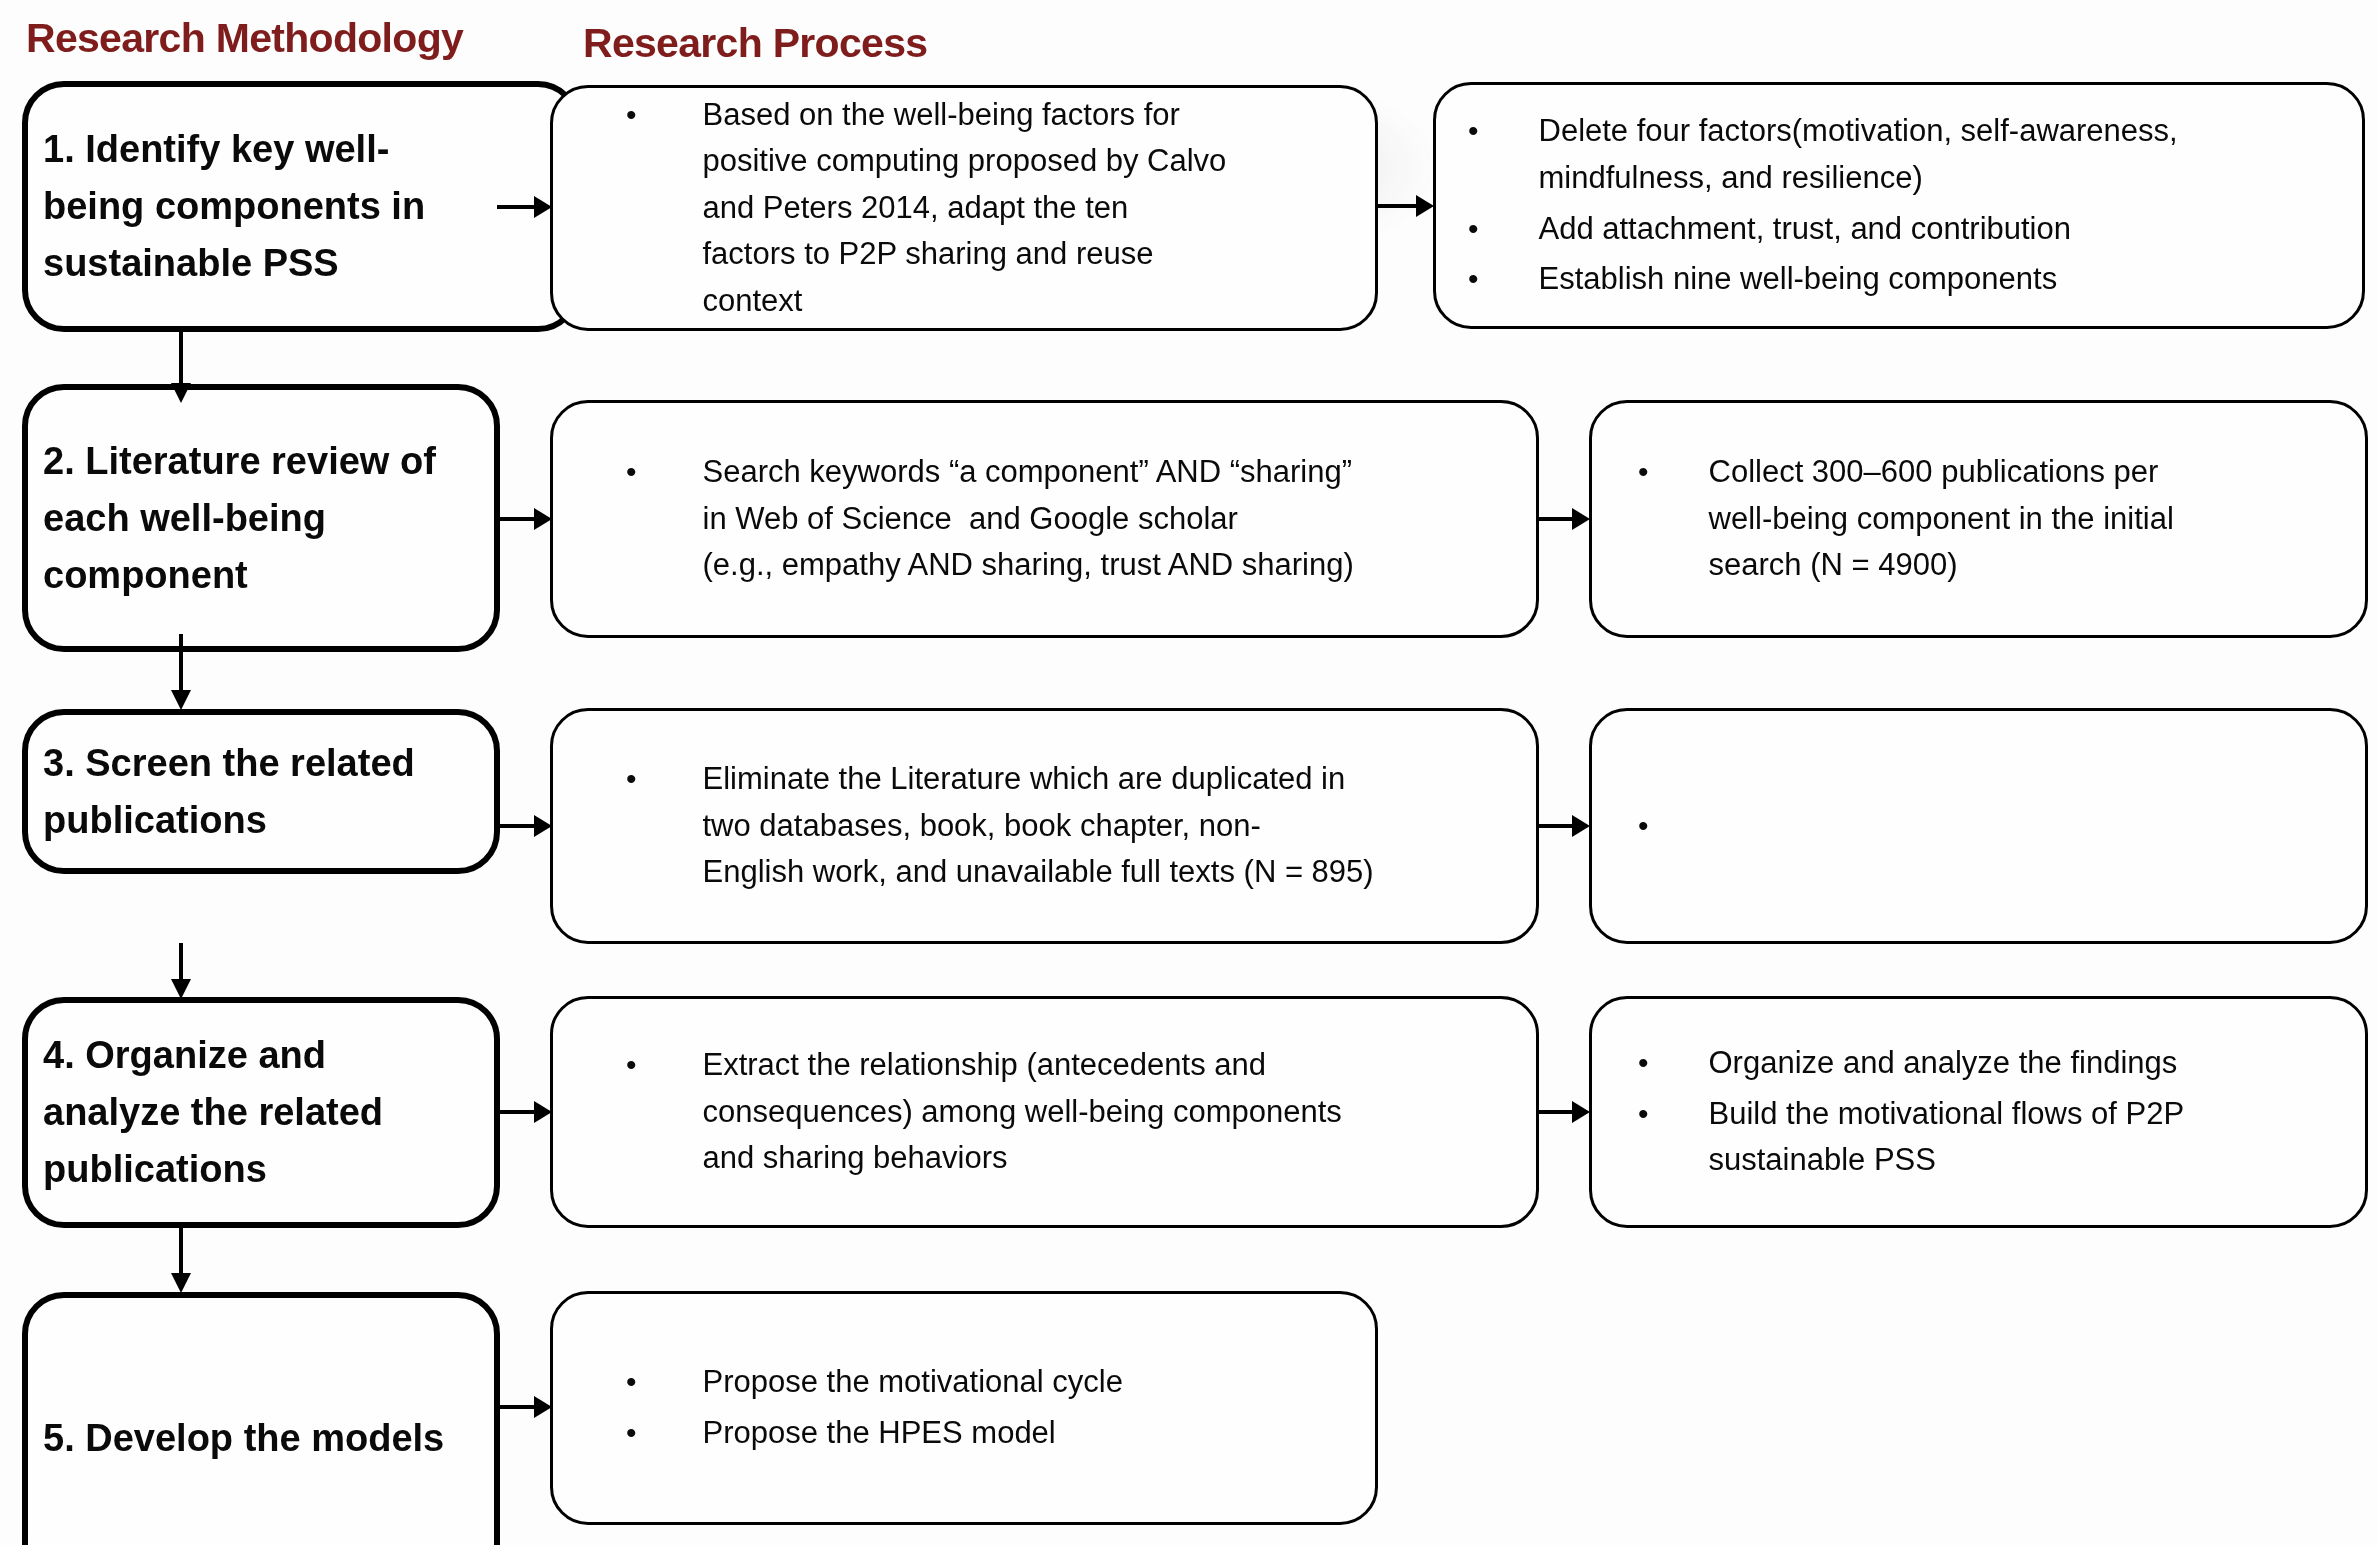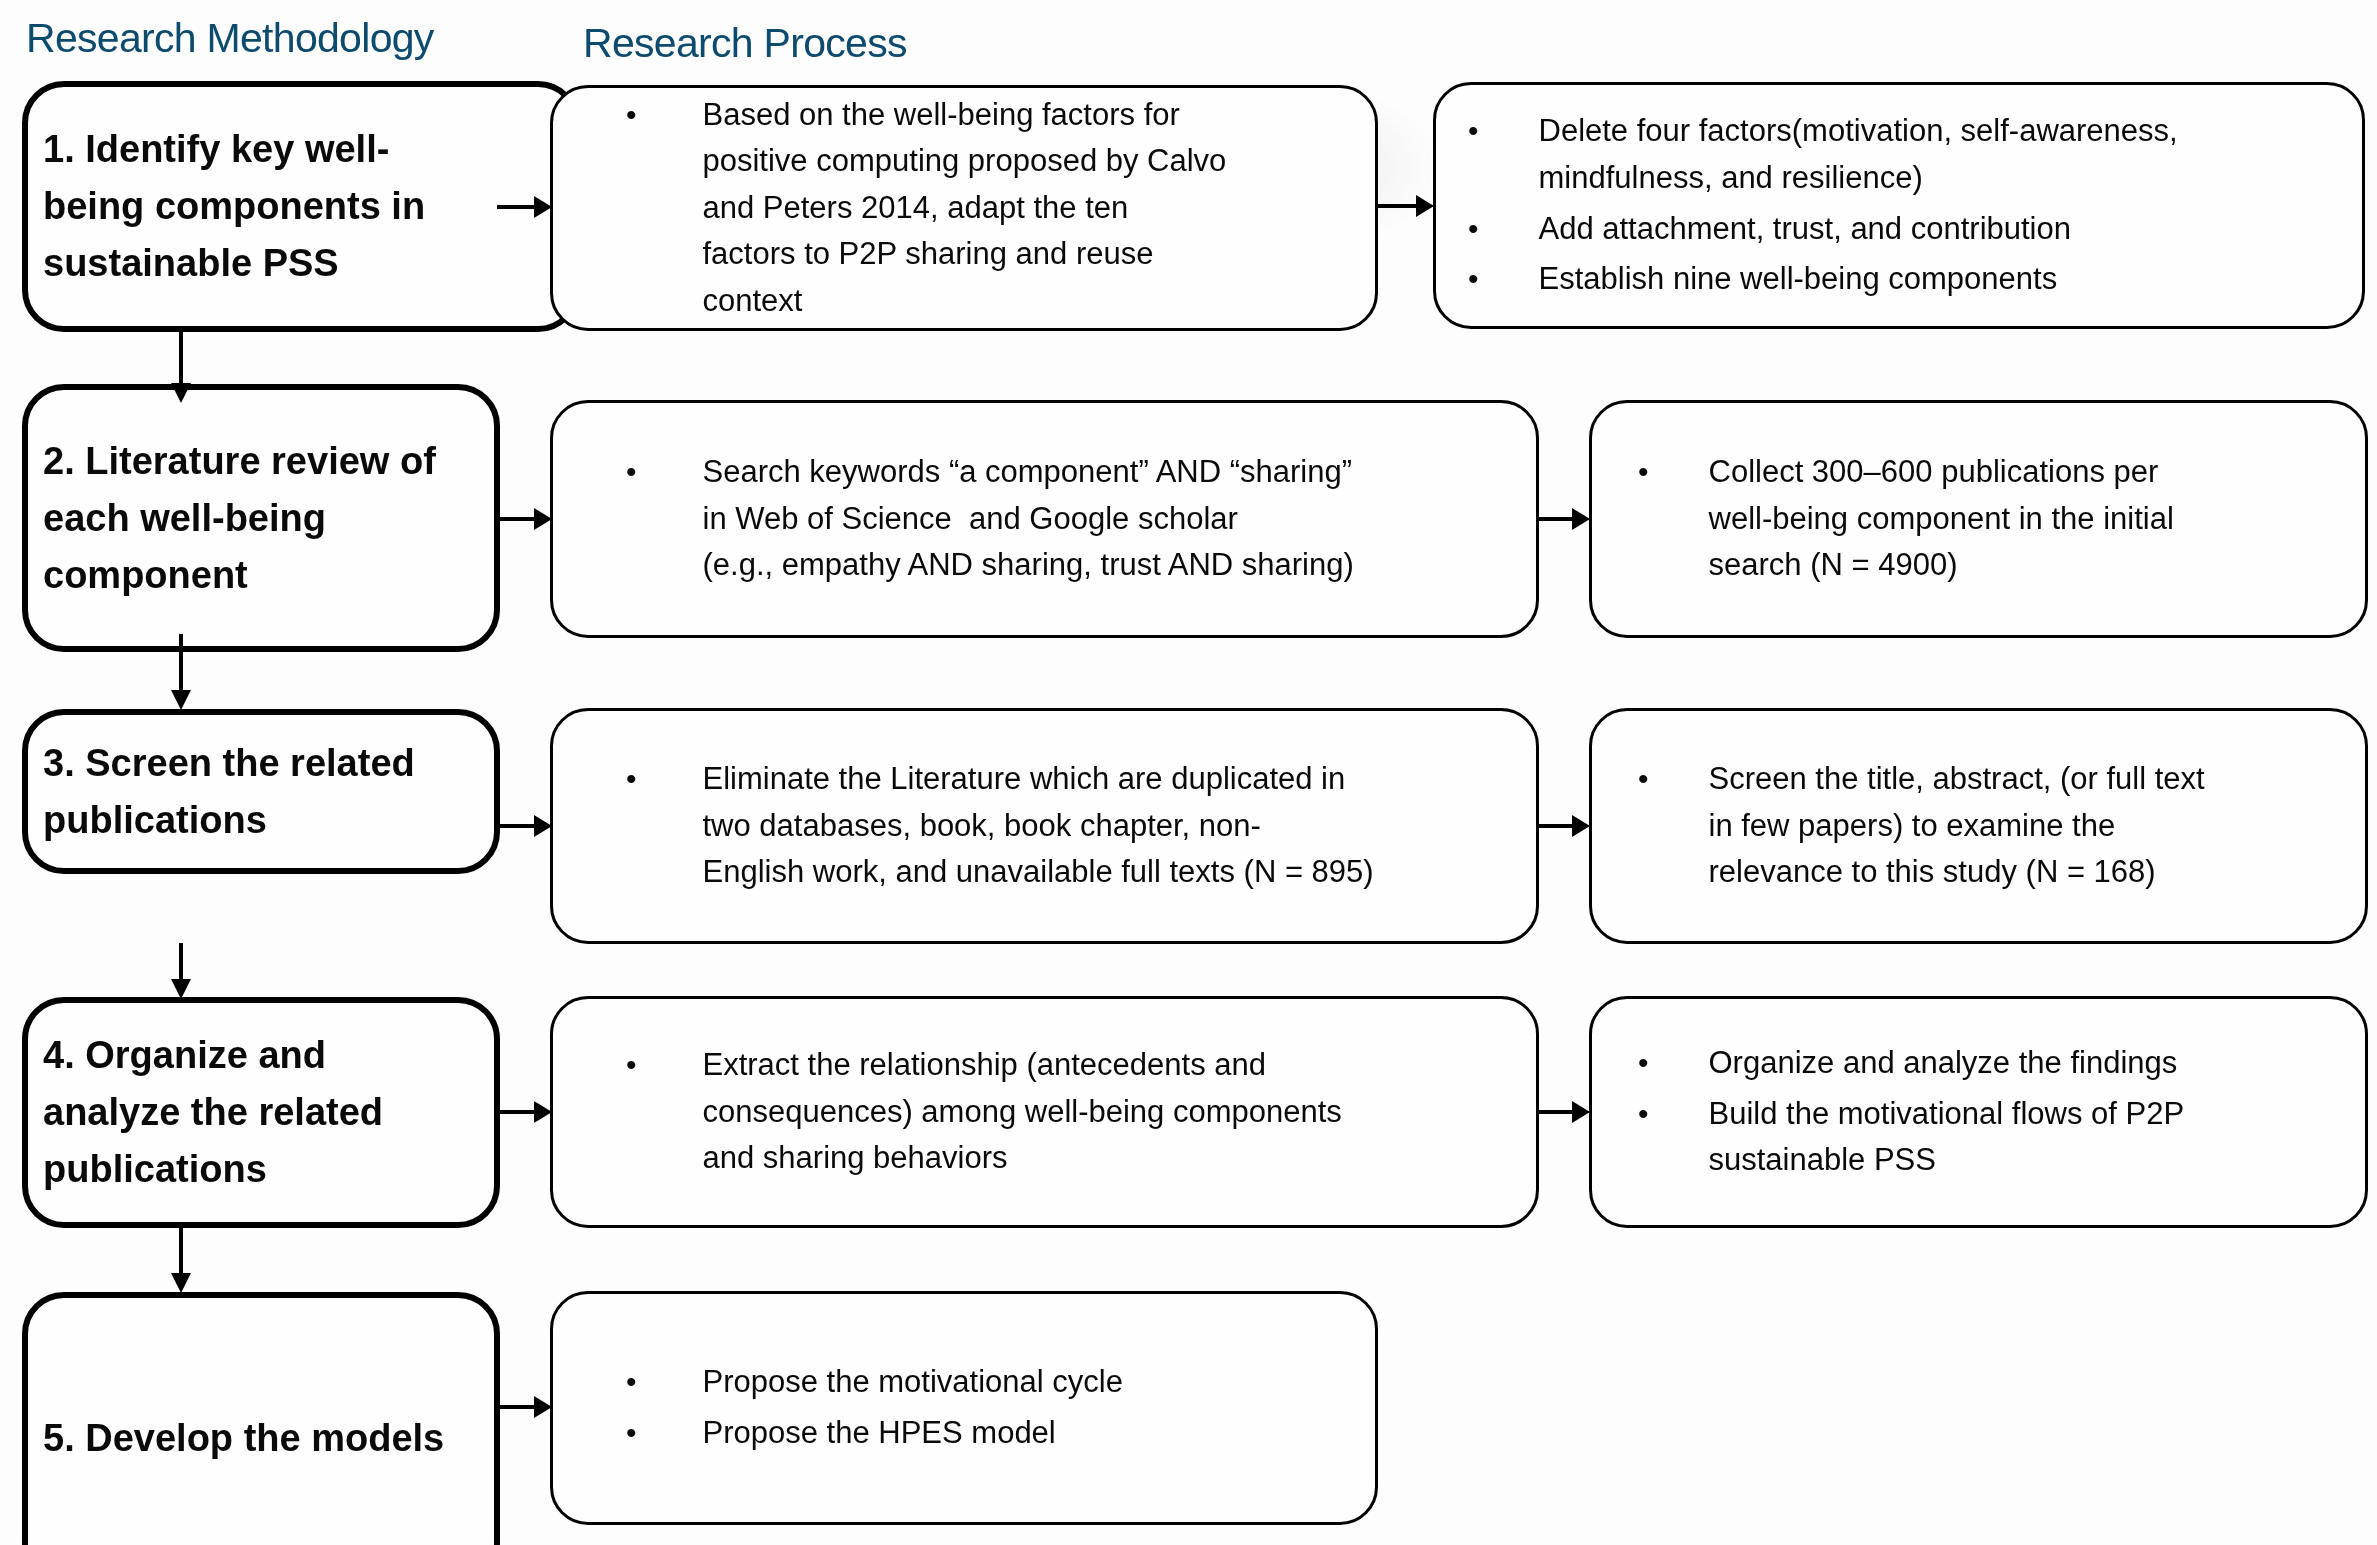--- a/index.html
+++ b/index.html
@@ -7,24 +7,24 @@
     position:relative;
     width:2377px;height:1546px;
     background:#fdfdfd;
     font-family:"Liberation Sans","DejaVu Sans",sans-serif;
     color:#0a0a0a;
     overflow:hidden;
   }
   .heading{
     position:absolute;
     font-size:41px;
-    font-weight:400;
+    font-weight:700;
     line-height:1.1;
     letter-spacing:-0.7px;
-    color:#0c4a6e;
+    color:#7f1d1d;
     white-space:nowrap;
   }
   .box{
     position:absolute;
     background:#fefefe;
     border:3.4px solid #000;
     border-radius:38px;
     box-sizing:border-box;
     display:flex;
     flex-direction:column;
@@ -188,23 +188,20 @@
 two databases, book, book chapter, non-
 English work, and unavailable full texts (N = 895)</span>
       </div>
     </div>
   </div>
 
   <div class="box out" style="left:1589px;top:708px;width:779px;height:236px">
     <div class="bullets">
       <div class="bullet-item">
         <span class="dot">•</span>
-        <span class="btext">Screen the title, abstract, (or full text
-in few papers) to examine the
-relevance to this study (N = 168)</span>
       </div>
     </div>
   </div>
 
   <div class="box step" style="left:22px;top:997px;width:478px;height:231px">
     <div class="step-text">4. Organize and
 analyze the related
 publications</div>
   </div>
 

